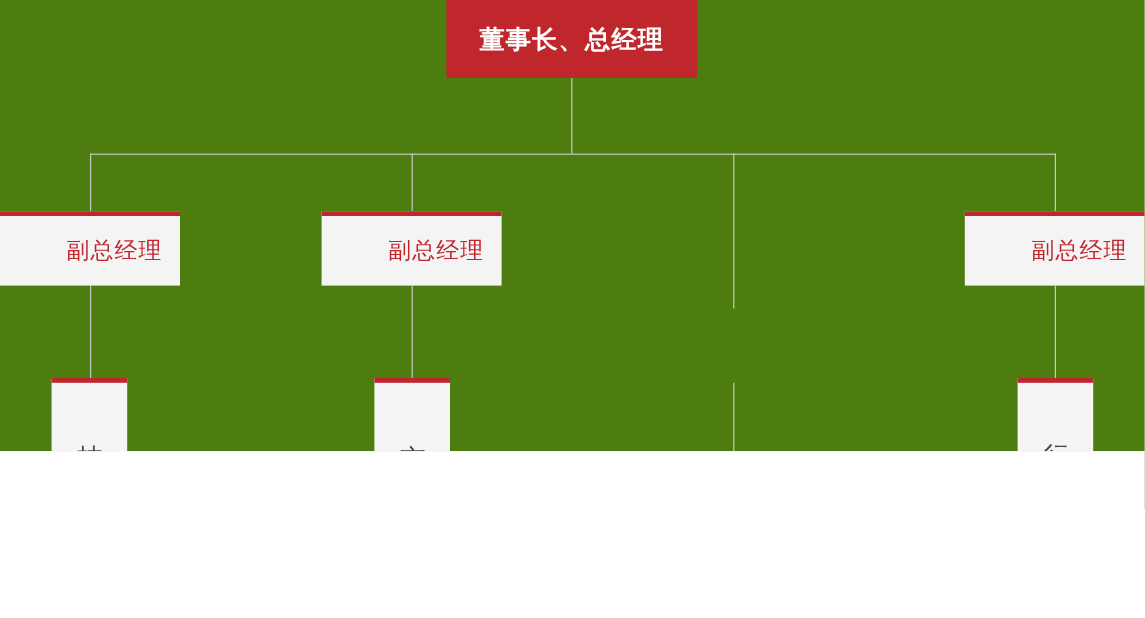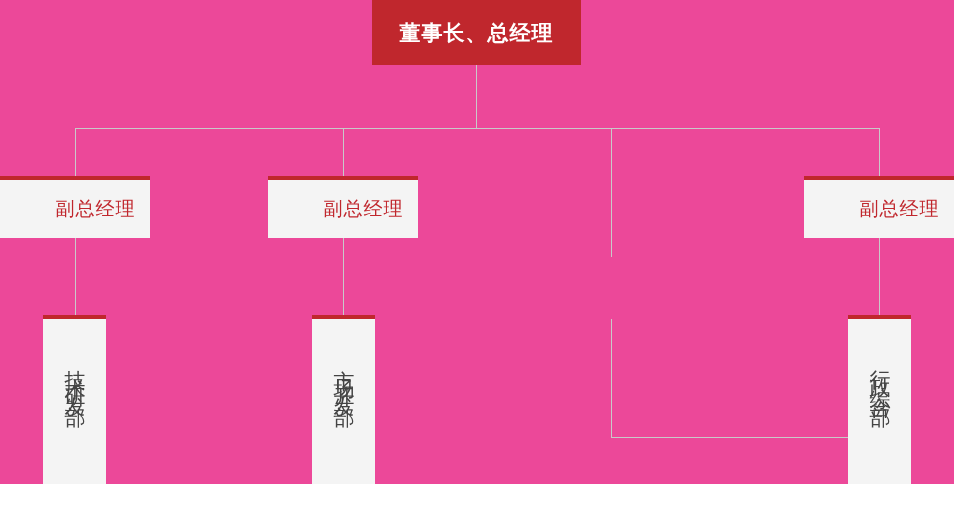--- a/index.html
+++ b/index.html
@@ -6,22 +6,22 @@
     margin: 0;
     padding: 0;
     background: #ffffff;
   }
   body {
     font-family: "DejaVu Sans", "Liberation Sans", sans-serif;
   }
   #chart-root {
     position: relative;
     width: 954px;
-    height: 484px;
-    background: #ec4899;
+    height: 376px;
+    background: #4d7c0f;
     overflow: hidden;
   }
 
   
   .conn-v {
     position: absolute;
     width: 1px;
     background: #c9c9c9;
   }
   .conn-h {

